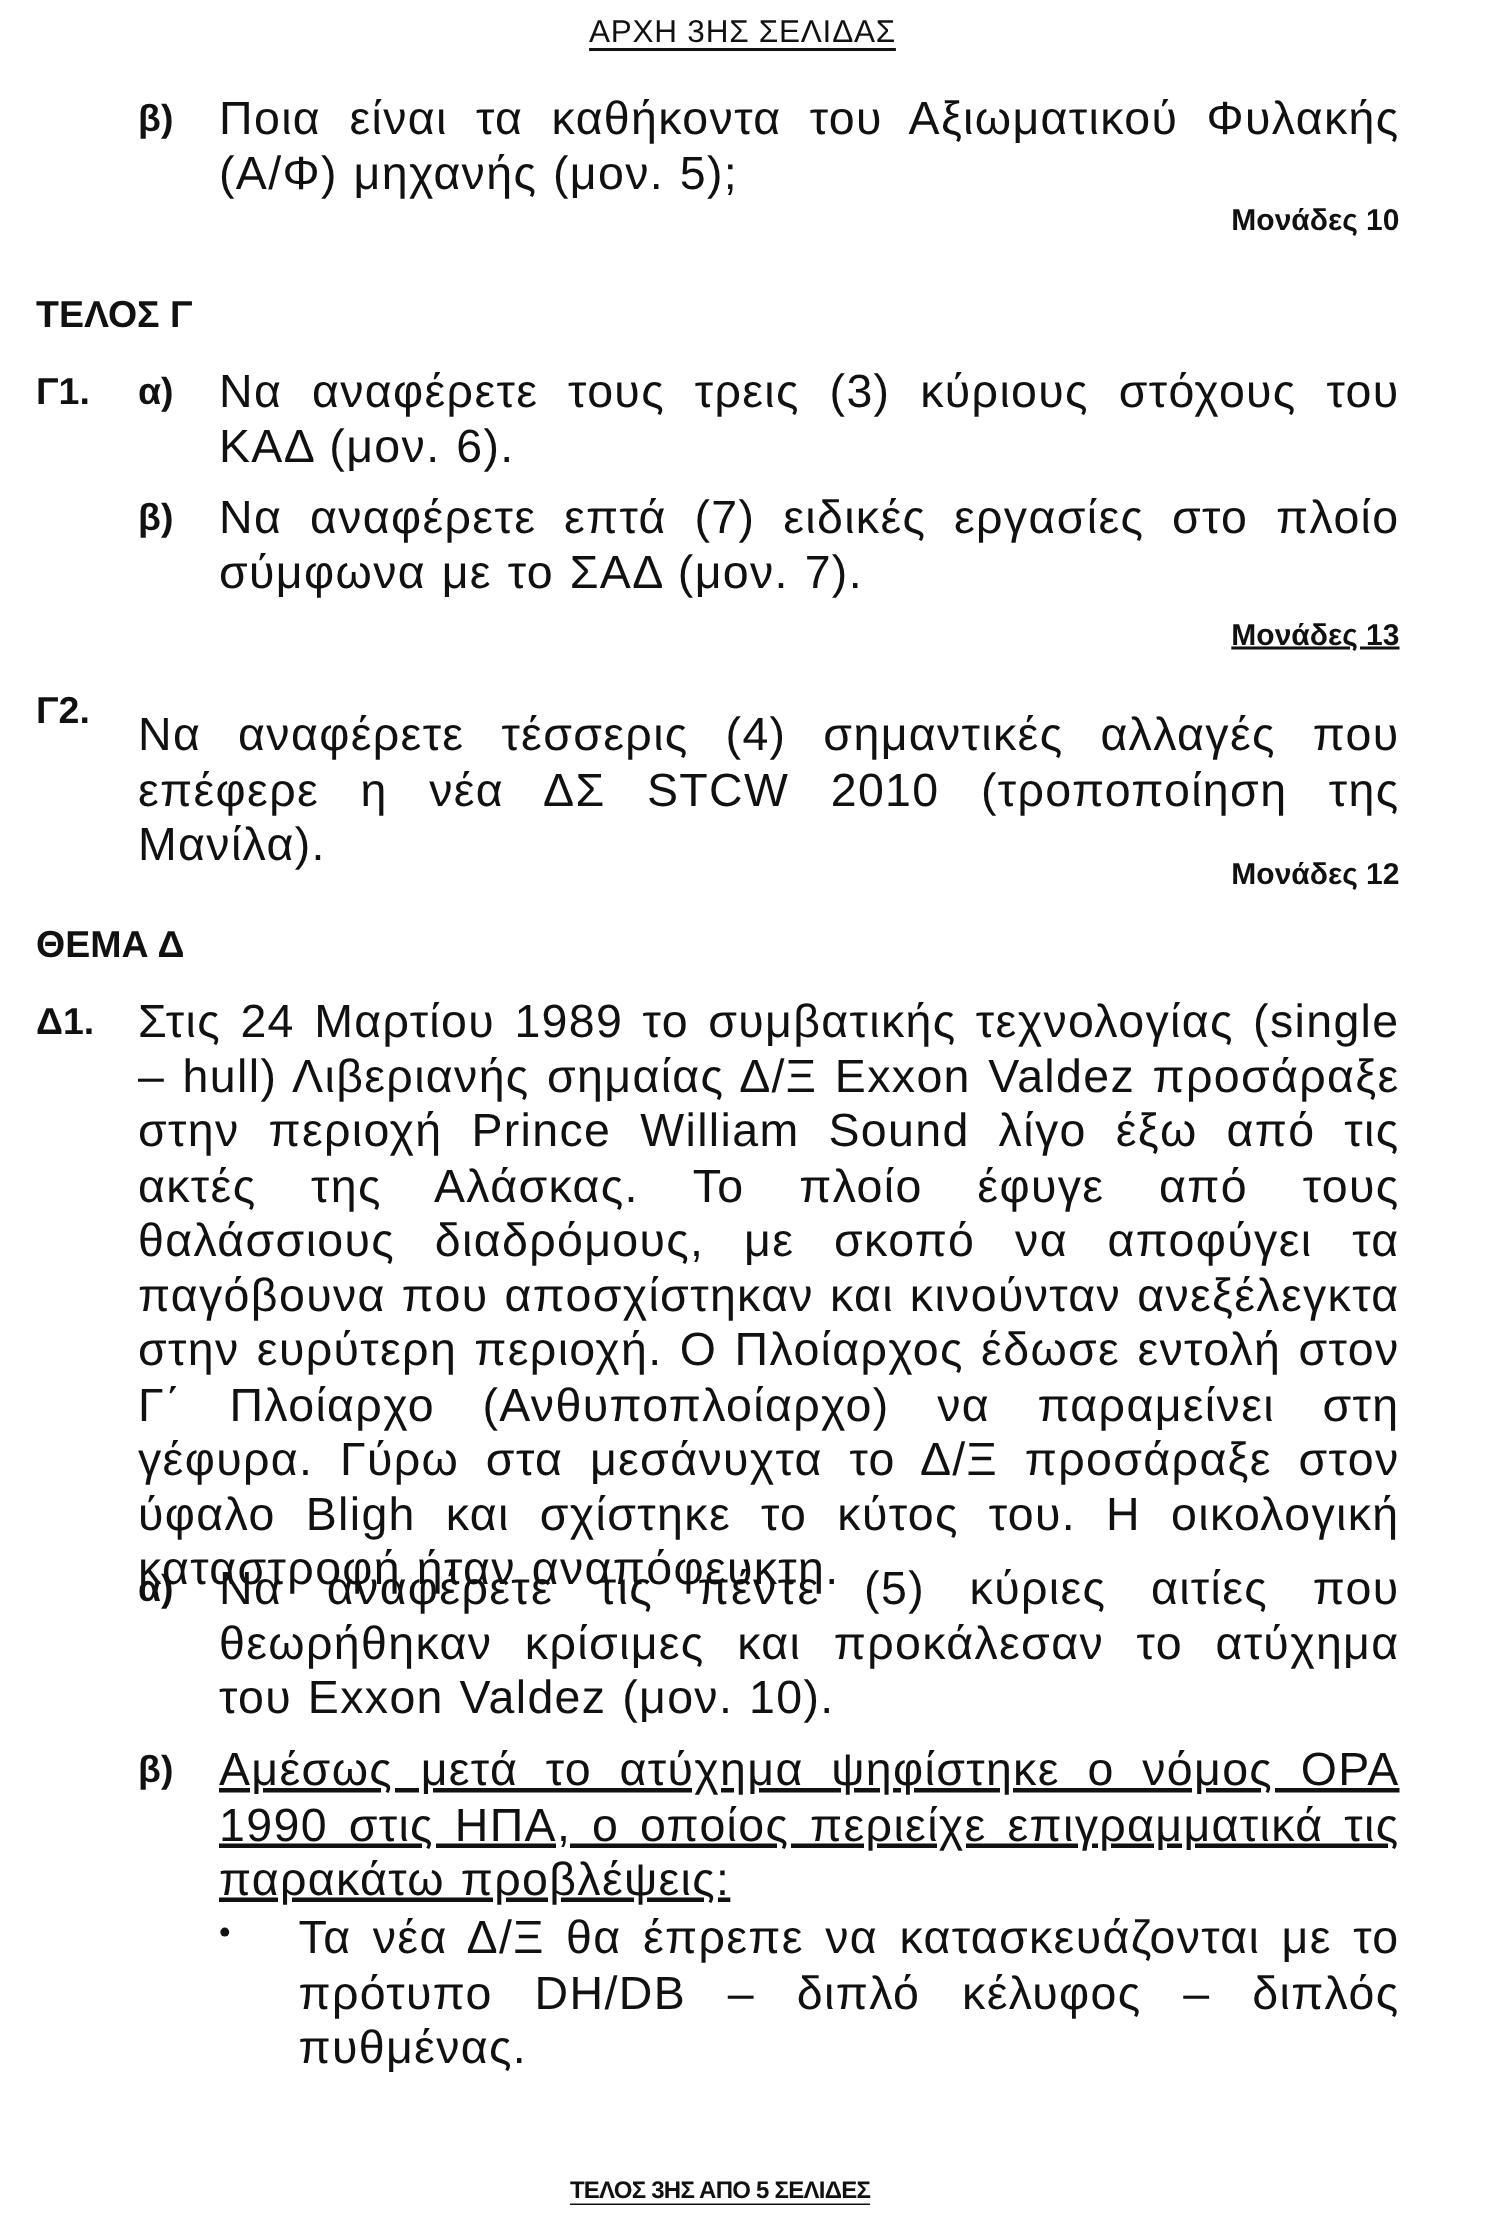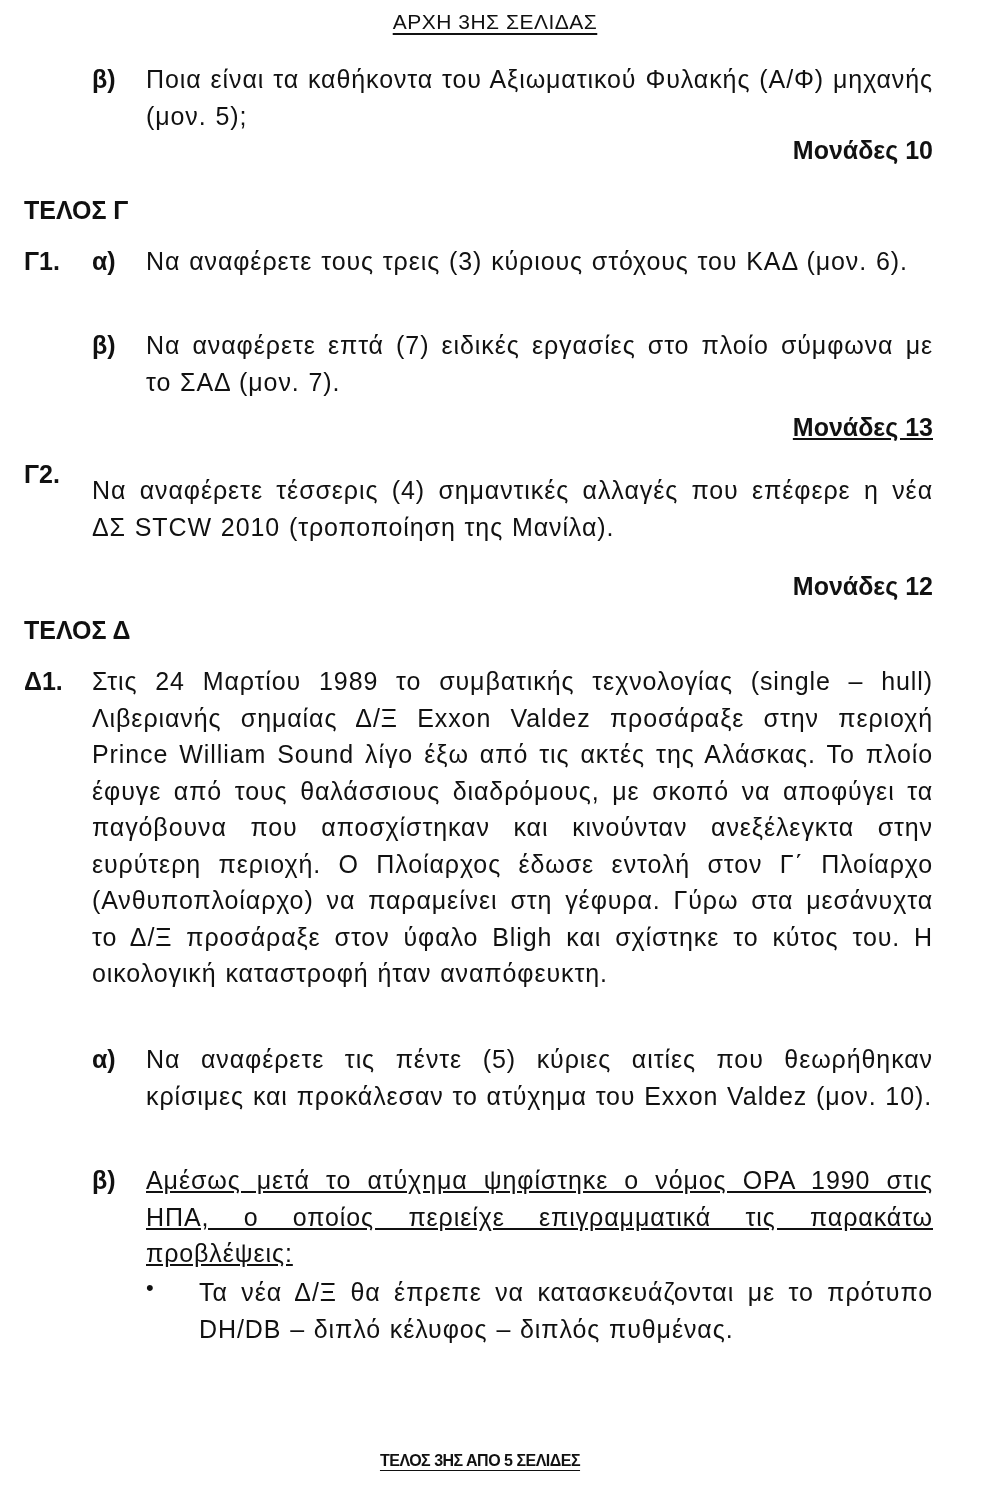--- a/index.html
+++ b/index.html
@@ -40,31 +40,31 @@
     .footer span {
       text-decoration: underline;
       text-underline-offset: 4px;
     }
     .label {
       font-weight: bold;
       font-size: 25px;
       line-height: 37px;
     }
     .para {
-      font-size: 25px;
+      font-size: 31px;
       line-height: 36.5px;
       text-align: justify;
       letter-spacing: 0.9px;
       word-spacing: 1px;
     }
     .para.last-left { text-align-last: left; }
     .marks {
       right: 57px;
       font-weight: bold;
-      font-size: 25px;
+      font-size: 20px;
       text-align: left;
     }
     .theme {
       left: 24px;
       font-weight: bold;
       font-size: 25px;
     }
     .bullet {
       font-size: 22px;
     }
@@ -88,21 +88,21 @@
 
 <div class="abs label" style="top:327px; left:92px;">β)</div>
 <div class="abs para last-left" style="top:327px; left:146px; width:787px;">Να αναφέρετε επτά (7) ειδικές εργασίες στο πλοίο σύμφωνα με το ΣΑΔ (μον. 7).</div>
 
 <div class="abs marks" style="top:413px;text-decoration:underline;">Μονάδες 13</div>
 
 <div class="abs label" style="top:456px; left:24px;">Γ2.</div>
 <div class="abs para last-left" style="top:472px; left:92px; width:841px;">Να αναφέρετε τέσσερις (4) σημαντικές αλλαγές που επέφερε η νέα ΔΣ STCW 2010 (τροποποίηση της Μανίλα).</div>
 <div class="abs marks" style="top:572px;">Μονάδες 12</div>
 
-<div class="abs theme" style="top:616px;">ΤΕΛΟΣ Δ</div>
+<div class="abs theme" style="top:616px;">ΘΕΜΑ Δ</div>
 
 <div class="abs label" style="top:663px; left:24px;">Δ1.</div>
 <div class="abs para last-left" style="top:663px; left:92px; width:841px;">Στις 24 Μαρτίου 1989 το συμβατικής τεχνολογίας (single – hull) Λιβεριανής σημαίας Δ/Ξ Exxon Valdez προσάραξε στην περιοχή Prince William Sound λίγο έξω από τις ακτές της Αλάσκας. Το πλοίο έφυγε από τους θαλάσσιους διαδρόμους, με σκοπό να αποφύγει τα παγόβουνα που αποσχίστηκαν και κινούνταν ανεξέλεγκτα στην ευρύτερη περιοχή. Ο Πλοίαρχος έδωσε εντολή στον Γ΄ Πλοίαρχο (Ανθυποπλοίαρχο) να παραμείνει στη γέφυρα. Γύρω στα μεσάνυχτα το Δ/Ξ προσάραξε στον ύφαλο Bligh και σχίστηκε το κύτος του. Η οικολογική  καταστροφή ήταν αναπόφευκτη.</div>
 
 <div class="abs label" style="top:1041px; left:92px;">α)</div>
 <div class="abs para last-left" style="top:1041px; left:146px; width:787px;">Να αναφέρετε τις πέντε (5) κύριες αιτίες που θεωρήθηκαν κρίσιμες και προκάλεσαν το ατύχημα του Exxon Valdez (μον. 10).</div>
 
 <div class="abs label" style="top:1162px; left:92px;">β)</div>
 <div class="abs para last-left" style="top:1162px; left:146px; width:787px;text-decoration:underline;">Αμέσως μετά το ατύχημα ψηφίστηκε ο νόμος OPA 1990 στις ΗΠΑ, ο οποίος περιείχε επιγραμματικά τις παρακάτω προβλέψεις:</div>
 

